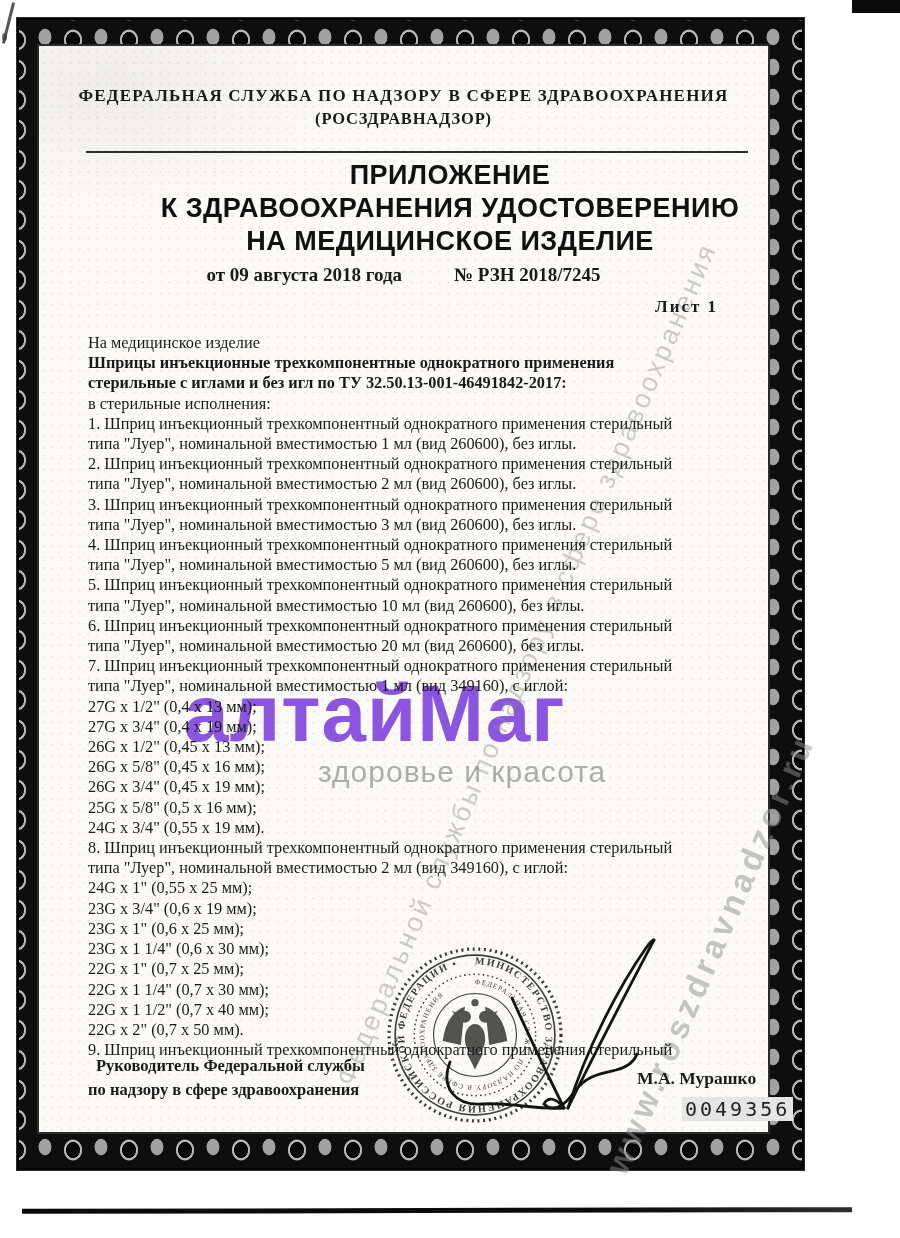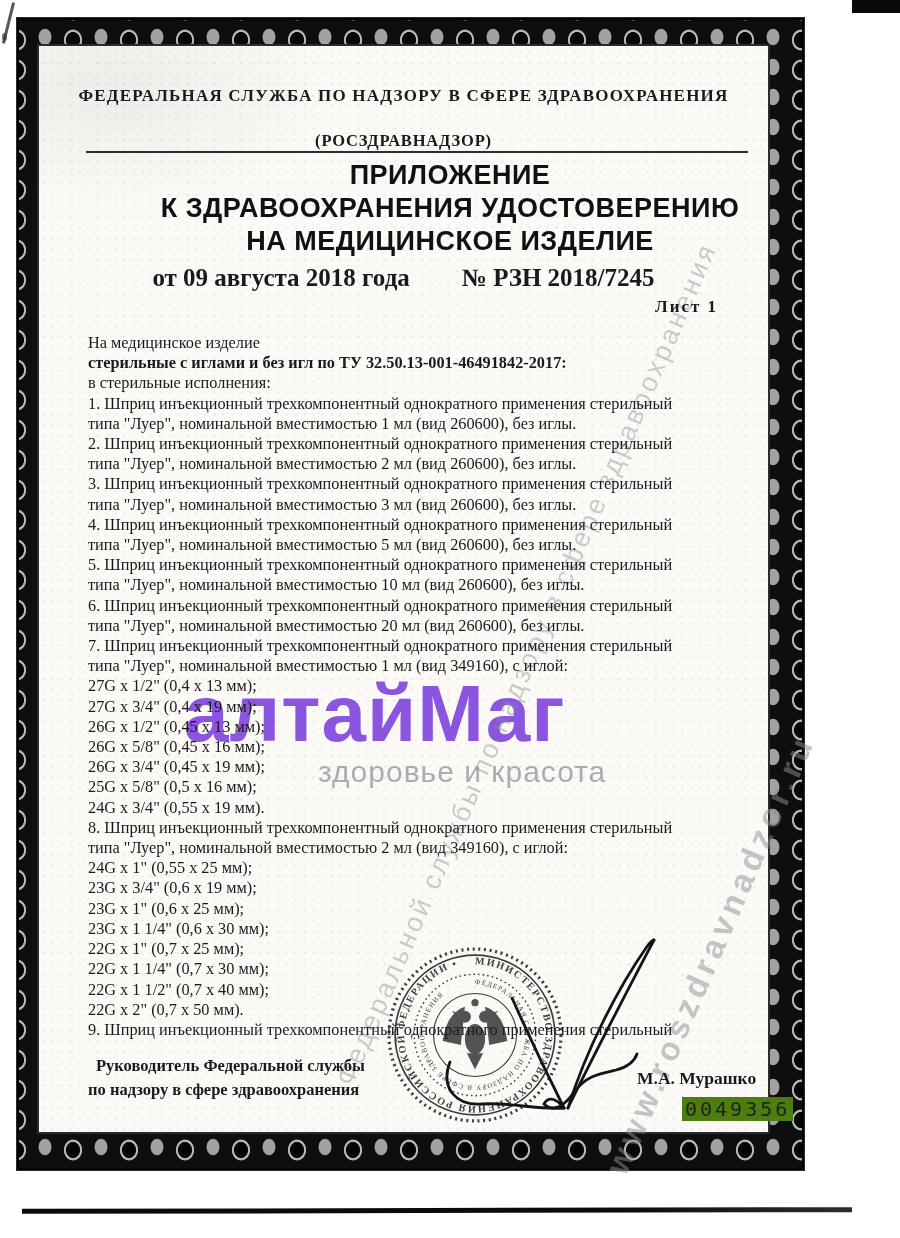--- a/index.html
+++ b/index.html
@@ -32,37 +32,37 @@
   }
 
   
   .art-corner{left:7px;top:2px;width:3px;height:42px;background:#2e2e2e;transform:rotate(14deg);opacity:.8;}
   .art-corner-dot{left:2px;top:33px;width:5px;height:8px;background:#3a3a3a;border-radius:50%;opacity:.7;}
   .art-topright{left:852px;top:0;width:48px;height:13px;background:#0a0a0a;}
   .art-scanline{left:22px;top:1208px;width:830px;height:5px;background:linear-gradient(90deg,#0b0b0b 0 72%,#2e2e2e 100%);transform:rotate(-.12deg);}
 
   
   .agency{left:39px;top:86px;width:729px;text-align:center;font-weight:bold;font-size:17px;letter-spacing:1.2px;}
-  .agency2{left:39px;top:109px;width:729px;text-align:center;font-weight:bold;font-size:16.5px;letter-spacing:.8px;margin-top:22px;}
+  .agency2{left:39px;top:109px;width:729px;text-align:center;font-weight:bold;font-size:16.5px;letter-spacing:.8px;}
   .rule{left:86px;top:151px;width:662px;height:2px;background:#2d2d2d;}
   .title{left:39px;width:822px;text-align:center;font-family:"Liberation Sans",sans-serif;font-weight:bold;font-size:27px;letter-spacing:.5px;color:#111;}
   .t1{top:160px;} .t2{top:193px;} .t3{top:226px;}
-  .dateline{left:39px;top:264px;width:729px;display:flex;justify-content:center;gap:52px;font-weight:bold;font-size:25px;}
+  .dateline{left:39px;top:264px;width:729px;display:flex;justify-content:center;gap:52px;font-weight:bold;font-size:19px;}
   .sheet{left:655px;top:297px;width:110px;font-weight:bold;font-size:17px;letter-spacing:2px;}
 
   
   .body-text{left:88px;top:333px;width:668px;font-size:16.3px;line-height:20.2px;}
   .bl{white-space:nowrap;}
   .b{font-weight:bold;}
 
   
   .signer1{left:96px;top:1056px;font-weight:bold;font-size:16.5px;white-space:nowrap;}
   .signer2{left:88px;top:1080px;font-weight:bold;font-size:16.5px;white-space:nowrap;}
   .signer-name{left:637px;top:1068px;font-weight:bold;font-size:17.5px;white-space:nowrap;}
-  .serial{left:682px;top:1097px;font-family:"DejaVu Sans Mono",monospace;font-size:20px;letter-spacing:3px;color:#222;background:#4d7c0f;padding:0 3px;}
+  .serial{left:682px;top:1097px;font-family:"DejaVu Sans Mono",monospace;font-size:20px;letter-spacing:3px;color:#222;background:#e5e5e5;padding:0 3px;}
 
   
   .wm{pointer-events:none;}
   .wm-brand{left:184px;top:668px;font-family:"Liberation Sans",sans-serif;font-weight:bold;font-size:80px;letter-spacing:1px;color:#6d28d9;opacity:.78;white-space:nowrap;}
   .wm-sub{left:318px;top:755px;font-family:"Liberation Sans",sans-serif;font-size:30px;letter-spacing:1px;color:#9f9f9f;opacity:.85;white-space:nowrap;}
   .wm-diag1{left:330px;top:1078px;transform:rotate(-66.5deg);transform-origin:0 0;font-family:"Liberation Sans",sans-serif;font-size:27px;letter-spacing:3px;color:#8a8a8a;opacity:.42;white-space:nowrap;}
   .wm-diag2{left:598px;top:1165px;transform:rotate(-66.5deg);transform-origin:0 0;font-family:"Liberation Sans",sans-serif;font-weight:bold;font-size:33px;letter-spacing:5px;color:#8f8f8f;opacity:.5;white-space:nowrap;}
 
   
   .stamp{left:386px;top:946px;opacity:.86;}
@@ -95,20 +95,21 @@
   <div class="abs title t2 z2">К ЗДРАВООХРАНЕНИЯ УДОСТОВЕРЕНИЮ</div>
   <div class="abs title t3 z2">НА МЕДИЦИНСКОЕ ИЗДЕЛИЕ</div>
   <div class="abs dateline z2">
     <span>от 09 августа 2018 года</span>
     <span>№  РЗН 2018/7245</span>
   </div>
   <div class="abs sheet z2">Лист 1</div>
 
   <div class="abs body-text z2">
       <div class="bl">На медицинское изделие</div>
+      <div class="bl b">Шприцы инъекционные трехкомпонентные однократного применения</div>
       <div class="bl b">стерильные с иглами и без игл по ТУ 32.50.13-001-46491842-2017:</div>
       <div class="bl">в стерильные исполнения:</div>
       <div class="bl">1. Шприц инъекционный трехкомпонентный однократного применения стерильный</div>
       <div class="bl">типа "Луер", номинальной вместимостью 1 мл (вид 260600), без иглы.</div>
       <div class="bl">2. Шприц инъекционный трехкомпонентный однократного применения стерильный</div>
       <div class="bl">типа "Луер", номинальной вместимостью 2 мл (вид 260600), без иглы.</div>
       <div class="bl">3. Шприц инъекционный трехкомпонентный однократного применения стерильный</div>
       <div class="bl">типа "Луер", номинальной вместимостью 3 мл (вид 260600), без иглы.</div>
       <div class="bl">4. Шприц инъекционный трехкомпонентный однократного применения стерильный</div>
       <div class="bl">типа "Луер", номинальной вместимостью 5 мл (вид 260600), без иглы.</div>

